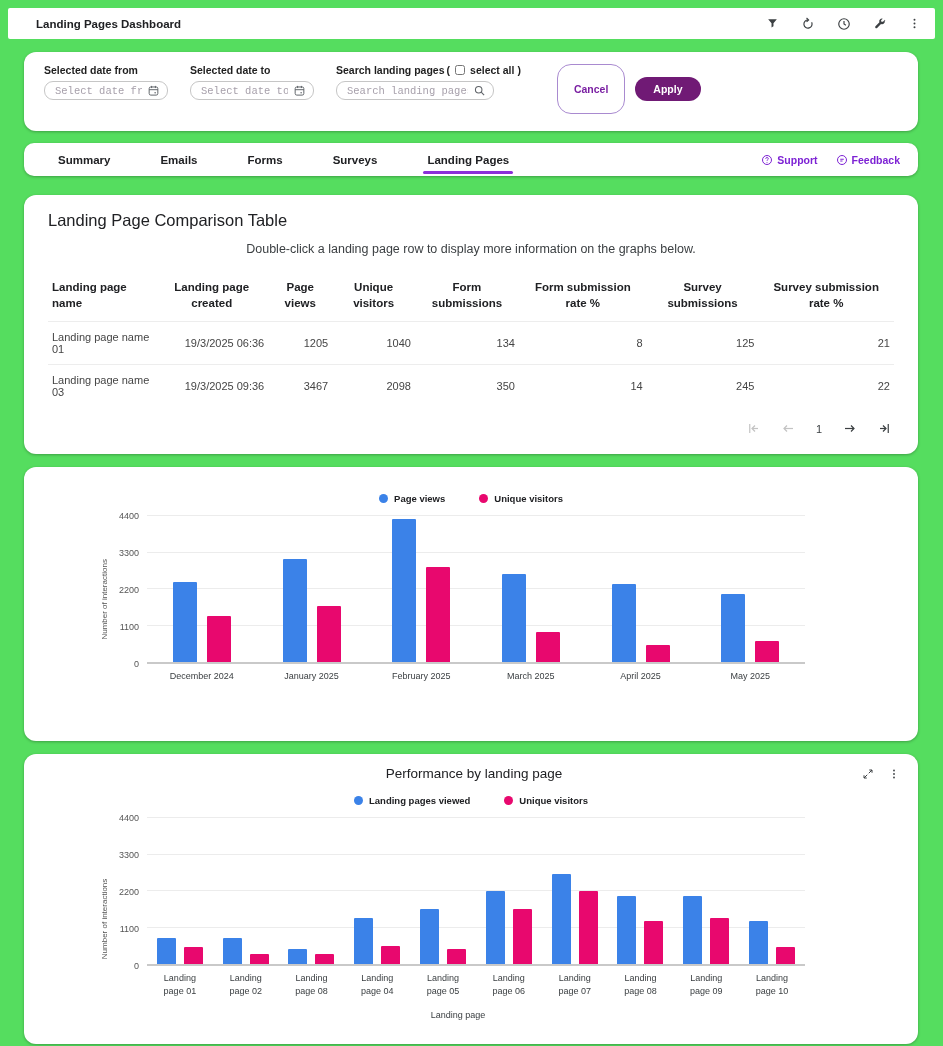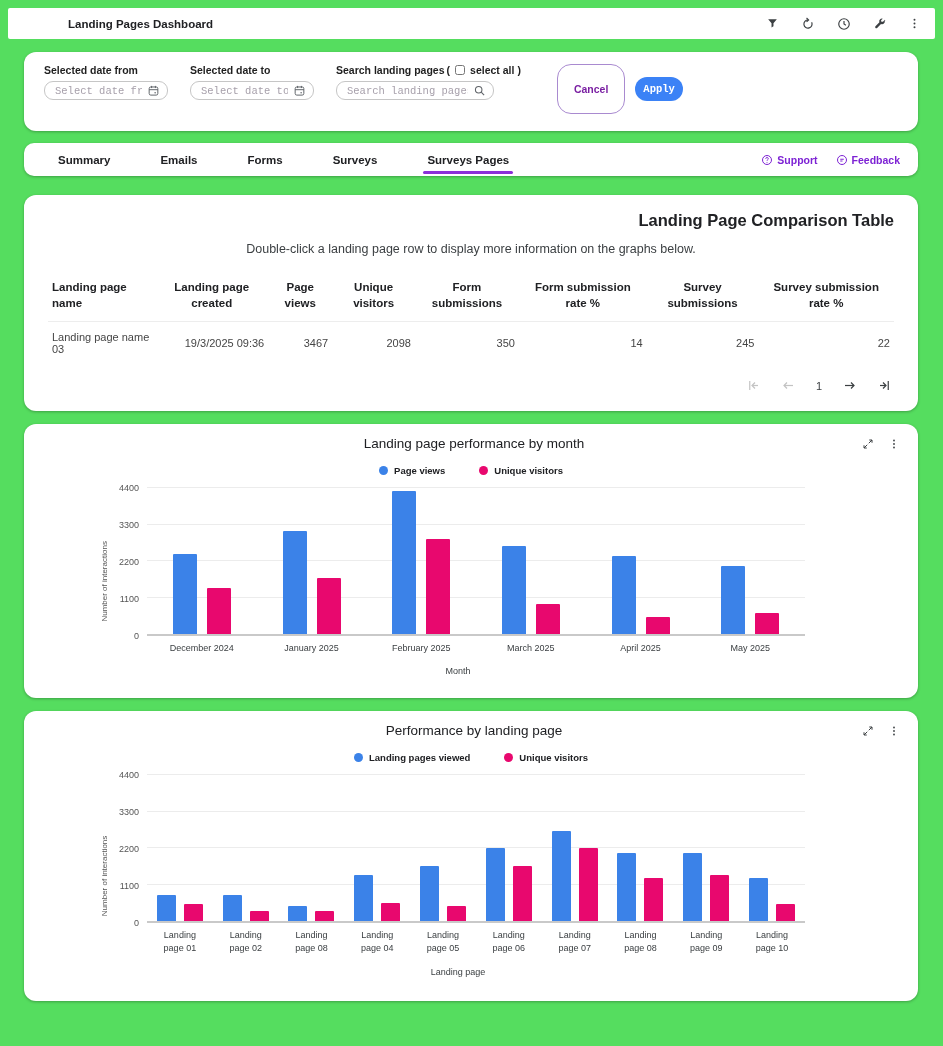--- a/index.html
+++ b/index.html
@@ -7,21 +7,21 @@
   body {
     font-family:"Liberation Sans", sans-serif;
     background:#55dd5f;
     color:#202124;
     padding-bottom:12px;
   }
   .topbar {
     margin:8px 8px 0 8px; height:31px; background:#fff; border-radius:2px;
     display:flex; align-items:center; justify-content:space-between; padding:0 14px 0 28px;
   }
-  .topbar-title { font-size:11.5px; font-weight:bold;margin-left:32px; }
+  .topbar-title { font-size:11.5px; font-weight:bold; }
   .topbar-icons { display:flex; align-items:center; gap:22px; color:#3c4043; }
   .icon-btn { display:flex; align-items:center; cursor:pointer; color:#3c4043; }
   .card {
     margin:0 25px 0 24px; background:#fff; border-radius:12px;
     box-shadow:0 1px 3px rgba(0,0,0,.28);
   }
   
   .filter-card { margin-top:13px; padding:12px 20px 14px 20px; display:flex; align-items:flex-start; gap:22px; }
   .field { display:flex; flex-direction:column; gap:5px; }
   .field-label { font-size:10.5px; font-weight:bold; color:#1f1f1f; display:flex; align-items:center; gap:2px; }
@@ -33,31 +33,31 @@
   }
   .input-wrap input::placeholder { color:#a7a0ab; }
   .input-wrap .trail-icon { position:absolute; right:8px; color:#5f6368; display:flex; }
   .w-date { width:124px; }
   .w-search { width:158px; }
   .selectall { display:flex; align-items:center; gap:3px; font-weight:bold; }
   .selectall input[type=checkbox] { width:10px; height:10px; accent-color:#7a1fa2; margin:0 2px; }
   .filter-actions { display:flex; align-items:center; gap:10px; margin-left:14px; padding-bottom:3px; }
   .btn { font-family:"Liberation Sans", sans-serif; font-size:10.5px; font-weight:bold; border-radius:14px; padding:18px 16px; cursor:pointer; }
   .btn-cancel { background:#fff; color:#7a1fa2; border:1.5px solid #a98ad0; }
-  .btn-apply { background:#3b82f6; color:#fff; border:none; padding:6px 8px;font-family:Liberation Mono, monospace; }
+  .btn-apply { background:#701a75; color:#fff; border:none; padding:6px 18px; }
   
   .tabs-card { margin-top:12px; height:33px; border-radius:10px; display:flex; align-items:center; justify-content:space-between; padding:0 18px 0 34px; }
   .tabs { display:flex; align-items:center; gap:50px; height:100%; }
   .tab { font-size:11.5px; font-weight:bold; color:#202124; height:100%; display:flex; align-items:center; position:relative; cursor:pointer; }
   .tab.active::after { content:""; position:absolute; left:-4px; right:-4px; bottom:2px; height:3px; border-radius:2px; background:#8b2fd9; }
   .tab-links { display:flex; align-items:center; gap:18px; }
   .tab-link { display:flex; align-items:center; gap:4px; color:#7d22d4; font-size:10.5px; font-weight:bold; cursor:pointer; }
   
   .table-card { margin-top:19px; padding:16px 24px 10px 24px; }
-  .table-title { text-align:right; font-size:16.5px; font-weight:700; color:#202124; }
+  .table-title { text-align:left; font-size:16.5px; font-weight:400; color:#202124; }
   .table-subtitle { text-align:center; font-size:12.5px; color:#3c4043; margin-top:12px; }
   table { width:100%; border-collapse:collapse; margin-top:14px; }
   th { font-size:11.5px; font-weight:bold; color:#202124; padding:10px 4px; line-height:1.35; vertical-align:middle; }
   th:first-child { text-align:left; }
   td { font-size:11px; color:#454545; text-align:right; padding:9px 4px; border-top:1px solid #ededed; }
   td:first-child { text-align:left; }
   .pagination { display:flex; align-items:center; justify-content:flex-end; gap:20px; padding:14px 2px 8px 0; }
   .page-btn { display:flex; align-items:center; cursor:pointer; }
   .page-btn.disabled { color:#c3c3c3; }
   .page-btn.enabled { color:#3c4043; }
@@ -182,21 +182,21 @@
     <button class="btn btn-apply">Apply</button>
   </div>
 </div>
 
 <div class="card tabs-card">
   <div class="tabs" id="tabs">
       <div class="tab">Summary</div>
       <div class="tab">Emails</div>
       <div class="tab">Forms</div>
       <div class="tab">Surveys</div>
-      <div class="tab active">Surveys Pages</div>
+      <div class="tab active">Landing Pages</div>
     </div>
   <div class="tab-links">
     <span class="tab-link">
       <svg width="12" height="12" viewBox="0 0 24 24" fill="none" stroke="currentColor" stroke-width="2">
           <circle cx="12" cy="12" r="9"></circle>
           <path d="M9.5 9.5a2.5 2.5 0 1 1 3.6 2.2c-.8.4-1.1.9-1.1 1.8"></path>
           <circle cx="12" cy="17" r="1" fill="currentColor" stroke="none"></circle>
         </svg>
       <span>Support</span>
     </span>
@@ -221,20 +221,30 @@
           <th>Page views</th>
           <th>Unique visitors</th>
           <th>Form submissions</th>
           <th>Form submission rate %</th>
           <th>Survey submissions</th>
           <th>Survey submission rate %</th>
         </tr>
       </thead>
     <tbody id="table-body">
         <tr>
+          <td>Landing page name 01</td>
+          <td>19/3/2025 06:36</td>
+          <td>1205</td>
+          <td>1040</td>
+          <td>134</td>
+          <td>8</td>
+          <td>125</td>
+          <td>21</td>
+        </tr>
+        <tr>
           <td>Landing page name 03</td>
           <td>19/3/2025 09:36</td>
           <td>3467</td>
           <td>2098</td>
           <td>350</td>
           <td>14</td>
           <td>245</td>
           <td>22</td>
         </tr>
       </tbody>
@@ -264,37 +274,20 @@
       <svg width="15" height="15" viewBox="0 0 20 20" fill="none" stroke="currentColor" stroke-width="1.6">
           <path d="M4 10h7.5"></path>
           <path d="m8 6 4 4-4 4"></path>
           <path d="M15 4v12"></path>
         </svg>
     </span>
   </div>
 </div>
 
 <div class="card chart-card c1">
-  <div class="chart-header">
-    <div class="chart-title">Landing page performance by month</div>
-    <div class="chart-actions">
-      <span class="icon-btn">
-        <svg width="12" height="12" viewBox="0 0 24 24" fill="none" stroke="currentColor" stroke-width="2">
-            <path d="M4 20v-5.5M4 20h5.5M4 20l6.5-6.5M20 4v5.5M20 4h-5.5M20 4l-6.5 6.5"></path>
-          </svg>
-      </span>
-      <span class="icon-btn">
-        <svg width="12" height="12" viewBox="0 0 24 24">
-            <circle cx="12" cy="5" r="1.8" fill="currentColor"></circle>
-            <circle cx="12" cy="12" r="1.8" fill="currentColor"></circle>
-            <circle cx="12" cy="19" r="1.8" fill="currentColor"></circle>
-          </svg>
-      </span>
-    </div>
-  </div>
   <div class="legend">
       <div class="legend-item">
         <span class="legend-dot" style="background: rgb(59, 130, 232);"></span>
         <span class="legend-label">Page views</span>
       </div>
       <div class="legend-item">
         <span class="legend-dot" style="background: rgb(232, 8, 110);"></span>
         <span class="legend-label">Unique visitors</span>
       </div>
     </div>
@@ -346,21 +339,20 @@
           <div class="xcats-spacer"></div>
           <div class="xcats">
             <div class="xcat"><span>December 2024</span></div>
             <div class="xcat"><span>January 2025</span></div>
             <div class="xcat"><span>February 2025</span></div>
             <div class="xcat"><span>March 2025</span></div>
             <div class="xcat"><span>April 2025</span></div>
             <div class="xcat"><span>May 2025</span></div>
           </div>
         </div>
-      <div class="xlabel">Month</div>
     </div>
   </div>
 </div>
 
 <div class="card chart-card c2">
   <div class="chart-header">
     <div class="chart-title">Performance by landing page</div>
     <div class="chart-actions">
       <span class="icon-btn">
         <svg width="12" height="12" viewBox="0 0 24 24" fill="none" stroke="currentColor" stroke-width="2">

